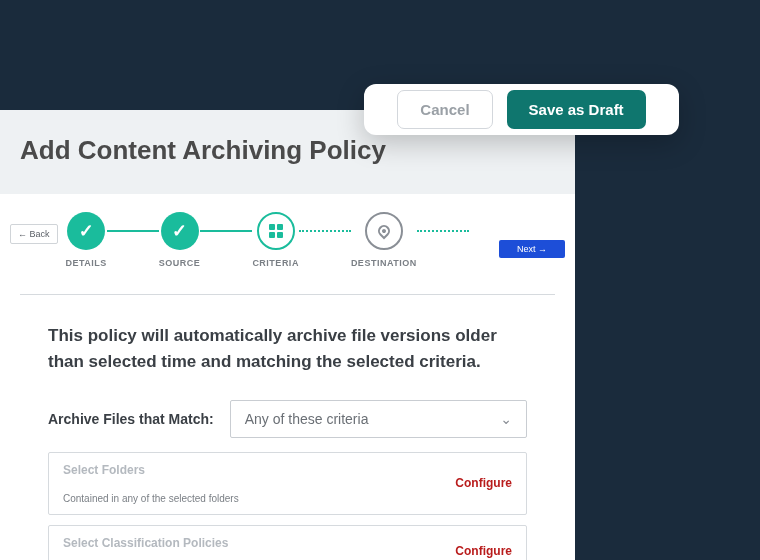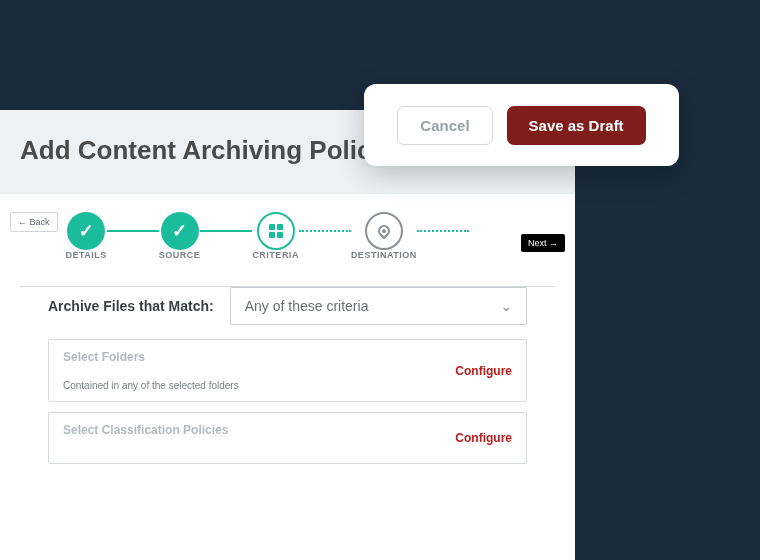--- a/index.html
+++ b/index.html
@@ -1,47 +1,47 @@
 <!DOCTYPE html>
 <html><head>
   <meta charset="utf-8">
   <style>
     * { margin: 0; padding: 0; box-sizing: border-box; font-family: -apple-system, BlinkMacSystemFont, "Segoe UI", Arial, sans-serif; }
     body { width: 760px; height: 560px; background: #1a2b3c; overflow: hidden; position: relative; }
     .panel { position: absolute; left: 0; top: 110px; width: 575px; height: 450px; background: #fff; border-top-right-radius: 18px; overflow: hidden; }
     .header-bar { background: #eef1f3; padding: 25px 20px 28px 20px; }
     .page-title { font-size: 26px; font-weight: 700; color: #4a4a4a; }
     .stepper-wrap { position: relative; padding: 18px 10px 8px 10px; background: #fff; display: flex; align-items: flex-start; }
-    .back-btn { border: 1px solid #d0d4d8; background: #fff; color: #5a5f66; font-size: 9px; padding: 4px 7px; border-radius: 2px; cursor: pointer; margin-right: 8px; }
+    .back-btn { border: 1px solid #d0d4d8; background: #fff; color: #5a5f66; font-size: 9px; padding: 4px 7px; border-radius: 2px; cursor: pointer; margin-top: 12px; margin-right: 8px; }
     .steps { display: flex; align-items: flex-start; flex: 1; }
     .step { display: flex; flex-direction: column; align-items: center; position: relative; }
     .circle { width: 38px; height: 38px; border-radius: 50%; display: flex; align-items: center; justify-content: center; }
     .circle.done { background: #1abc9c; }
     .circle.active { background: #fff; border: 2.5px solid #1abc9c; }
     .circle.todo { background: #fff; border: 2px solid #8a8f96; }
     .check { color: #fff; font-size: 18px; font-weight: bold; }
-    .step-label { font-size: 9px; font-weight: 700; color: #7a7f85; letter-spacing: 0.5px; text-transform: uppercase; }
+    .step-label { font-size: 9px; font-weight: 700; color: #7a7f85; letter-spacing: 0.5px; margin-top: 8px; text-transform: uppercase; }
     .conn { height: 2px; margin-top: 18px; }
     .conn.solid { background: #1abc9c; width: 52px; }
     .conn.dash { border-top: 2px dotted #1abc9c; width: 52px; }
-    .next-btn { background: #000000; color: #fff; font-size: 9px; padding: 4px 7px; border: none; border-radius: 2px; cursor: pointer; margin-top: 22px; margin-left: 8px; }
+    .next-btn { background: #1d4ed8; color: #fff; font-size: 9px; padding: 4px 18px; border: none; border-radius: 2px; cursor: pointer; margin-top: 28px; margin-left: 8px; }
     .hr { border: none; border-top: 1px solid #d6dade; margin: 18px 20px 0 20px; }
     .desc { padding: 28px 48px 24px 48px; font-size: 17px; font-weight: 700; color: #3a3f45; line-height: 1.55; }
     .match-row { display: flex; align-items: center; padding: 0 48px 14px 48px; gap: 16px; }
     .match-label { font-size: 14px; font-weight: 700; color: #3a3f45; }
     .select { flex: 1; border: 1px solid #c9cdd2; border-radius: 2px; padding: 10px 14px; display: flex; justify-content: space-between; align-items: center; cursor: pointer; color: #6a6f75; font-size: 14px; text-align: right; }
     .chev { color: #8a8f96; font-size: 14px; }
     .crit-card { margin: 0 48px 10px 48px; border: 1px solid #d6dade; border-radius: 2px; padding: 10px 14px; display: flex; justify-content: space-between; align-items: center; }
     .crit-left { display: flex; flex-direction: column; }
     .crit-title { font-size: 12px; font-weight: 700; color: #b4b9bf; }
     .crit-sub { font-size: 10px; color: #7a7f85; margin-top: 16px; }
     .config-btn { font-size: 12px; font-weight: 700; color: #b91c1c; cursor: pointer; }
-    .action-card { position: absolute; right: 81px; top: 84px; width: 315px; height: 82px; background: #fff; border-radius: 12px; box-shadow: 0 8px 28px rgba(0,0,0,0.22); display: flex; align-items: center; justify-content: center; gap: 14px; padding: 0 22px; }
+    .action-card { position: absolute; right: 81px; top: 84px; width: 315px; height: 51px; background: #fff; border-radius: 12px; box-shadow: 0 8px 28px rgba(0,0,0,0.22); display: flex; align-items: center; justify-content: center; gap: 14px; padding: 0 22px; }
     .btn-cancel { border: 1.5px solid #d3d7dc; background: #fff; color: #9aa0a6; font-size: 15px; font-weight: 600; padding: 10px 22px; border-radius: 7px; cursor: pointer; }
-    .btn-save { border: none; background: #7f1d1d; color: #fff; font-size: 15px; font-weight: 700; padding: 11px 22px; border-radius: 7px; cursor: pointer; }
+    .btn-save { border: none; background: #0f766e; color: #fff; font-size: 15px; font-weight: 700; padding: 11px 22px; border-radius: 7px; cursor: pointer; }
     .grid-icon { display: grid; grid-template-columns: 6px 6px; grid-template-rows: 6px 6px; gap: 2px; }
     .grid-icon span { background: #1abc9c; border-radius: 1px; }
     .pin-icon { width: 12px; height: 12px; border: 2px solid #8a8f96; border-radius: 50% 50% 50% 0; transform: rotate(-45deg); position: relative; }
     .pin-icon::after { content: ""; position: absolute; width: 4px; height: 4px; background: #8a8f96; border-radius: 50%; top: 2px; left: 2px; }
     .doc-icon { width: 11px; height: 14px; background: #8a8f96; position: relative; clip-path: polygon(0 0, 70% 0, 100% 25%, 100% 100%, 0 100%); }
   </style>
 </head>
 <body>
 
 <div class="panel">
@@ -86,20 +86,21 @@
         <span class="step-label">DESTINATION</span>
       </div>
       <div class="conn dash"></div>
     </div>
 
     <button class="next-btn">Next →</button>
   </div>
 
   <hr class="hr">
 
+  <p class="desc">This policy will automatically archive file versions older than selected time and matching the selected criteria.</p>
 
   <div class="match-row">
     <span class="match-label">Archive Files that Match:</span>
     <div class="select">
       <span>Any of these criteria</span>
       <span class="chev">⌄</span>
     </div>
   </div>
 
   <div class="crit-card">

